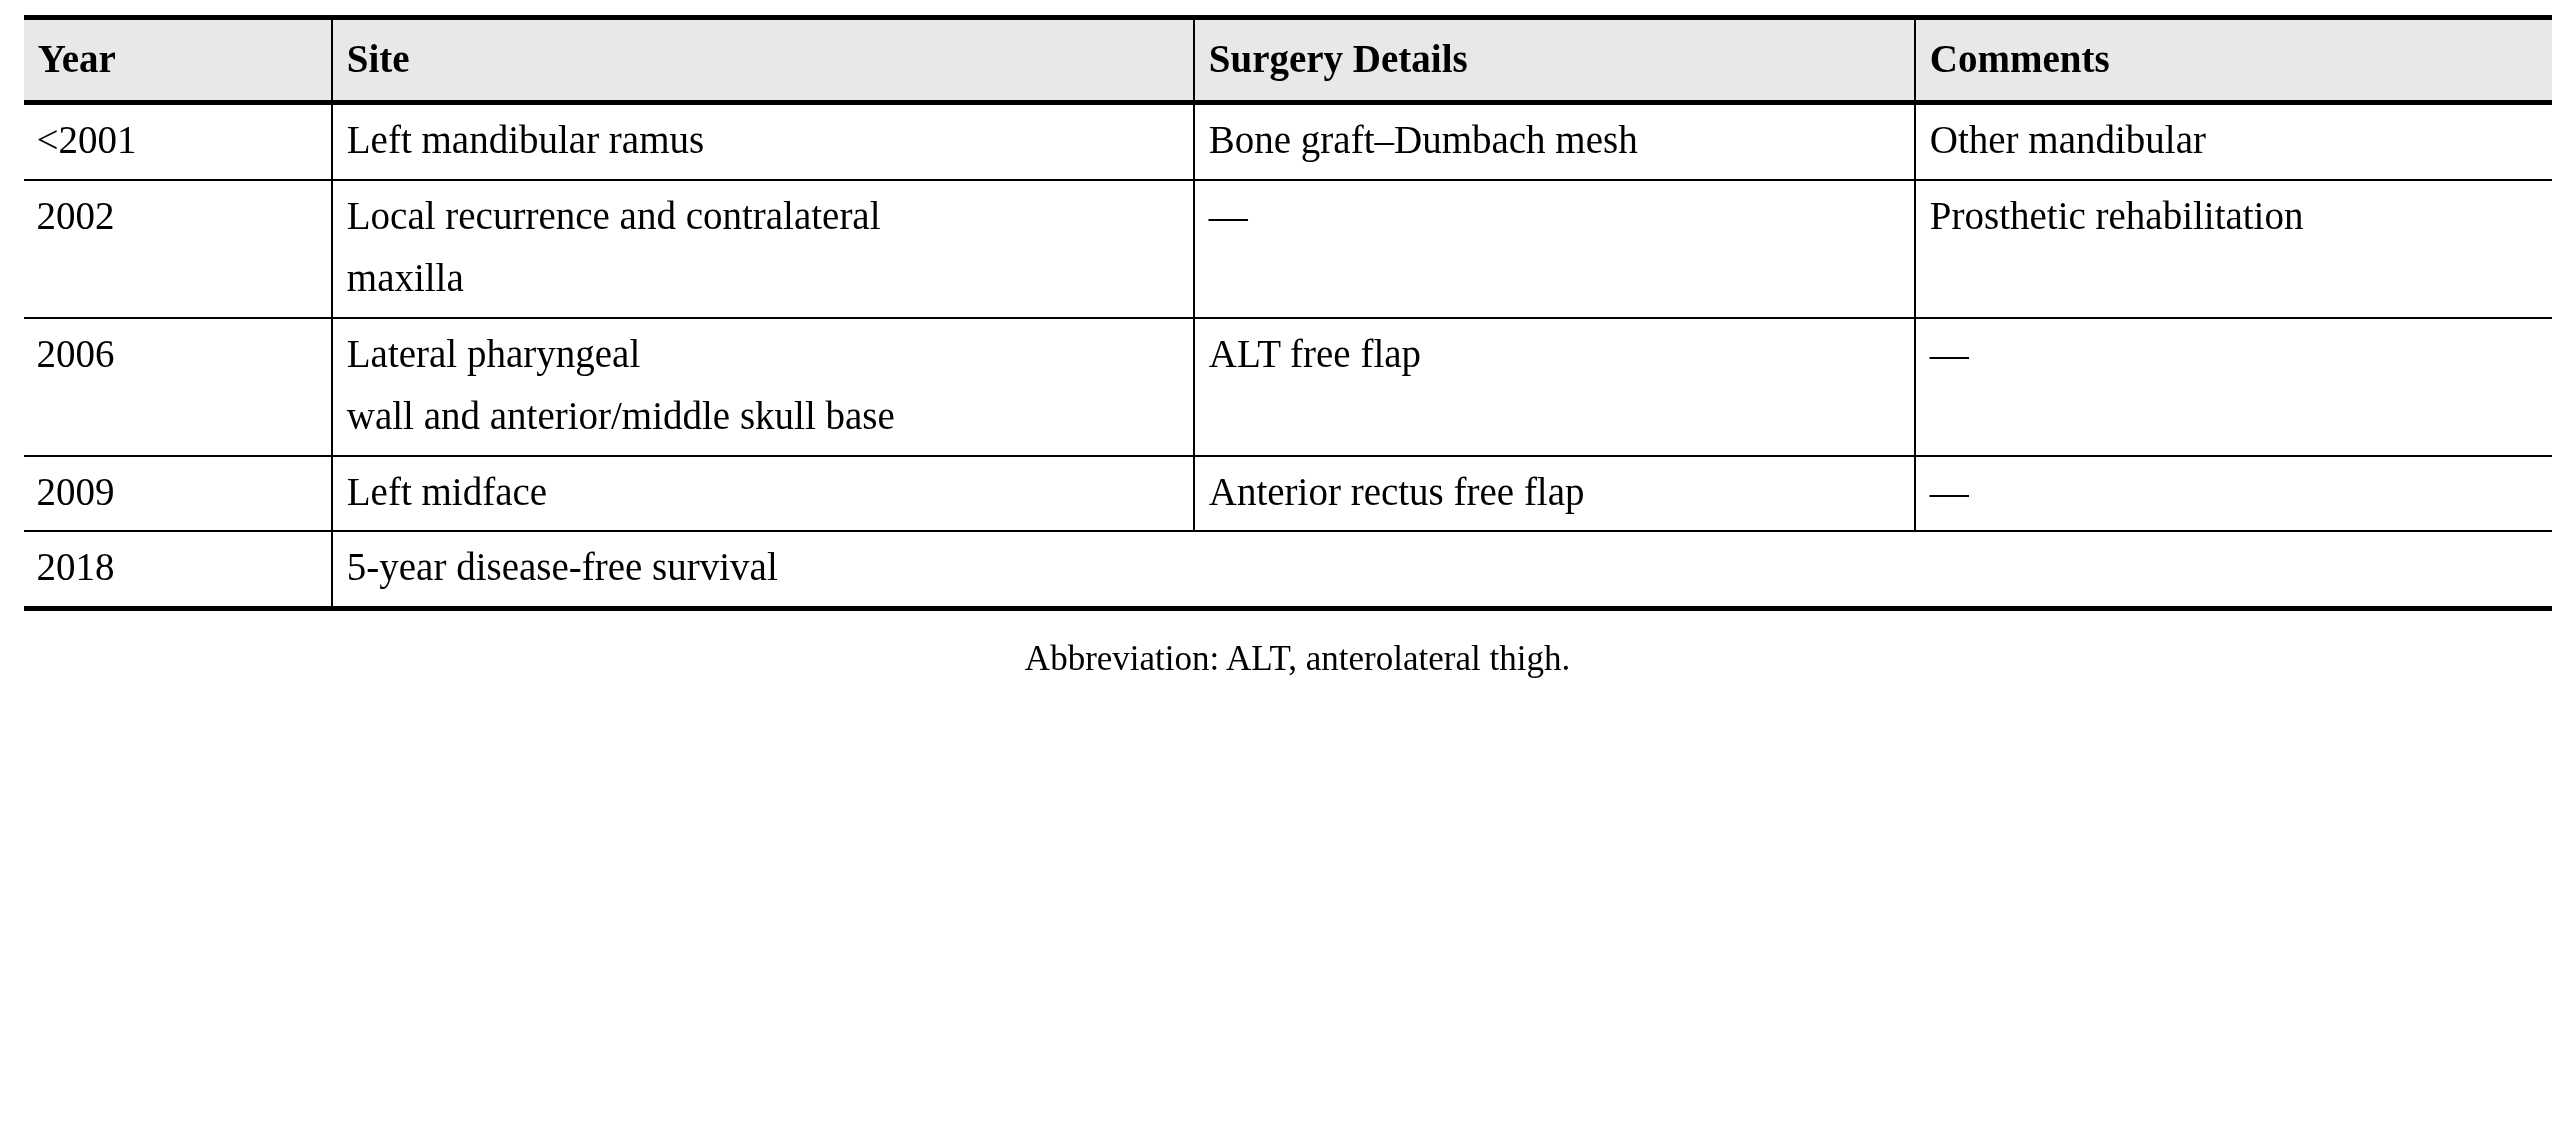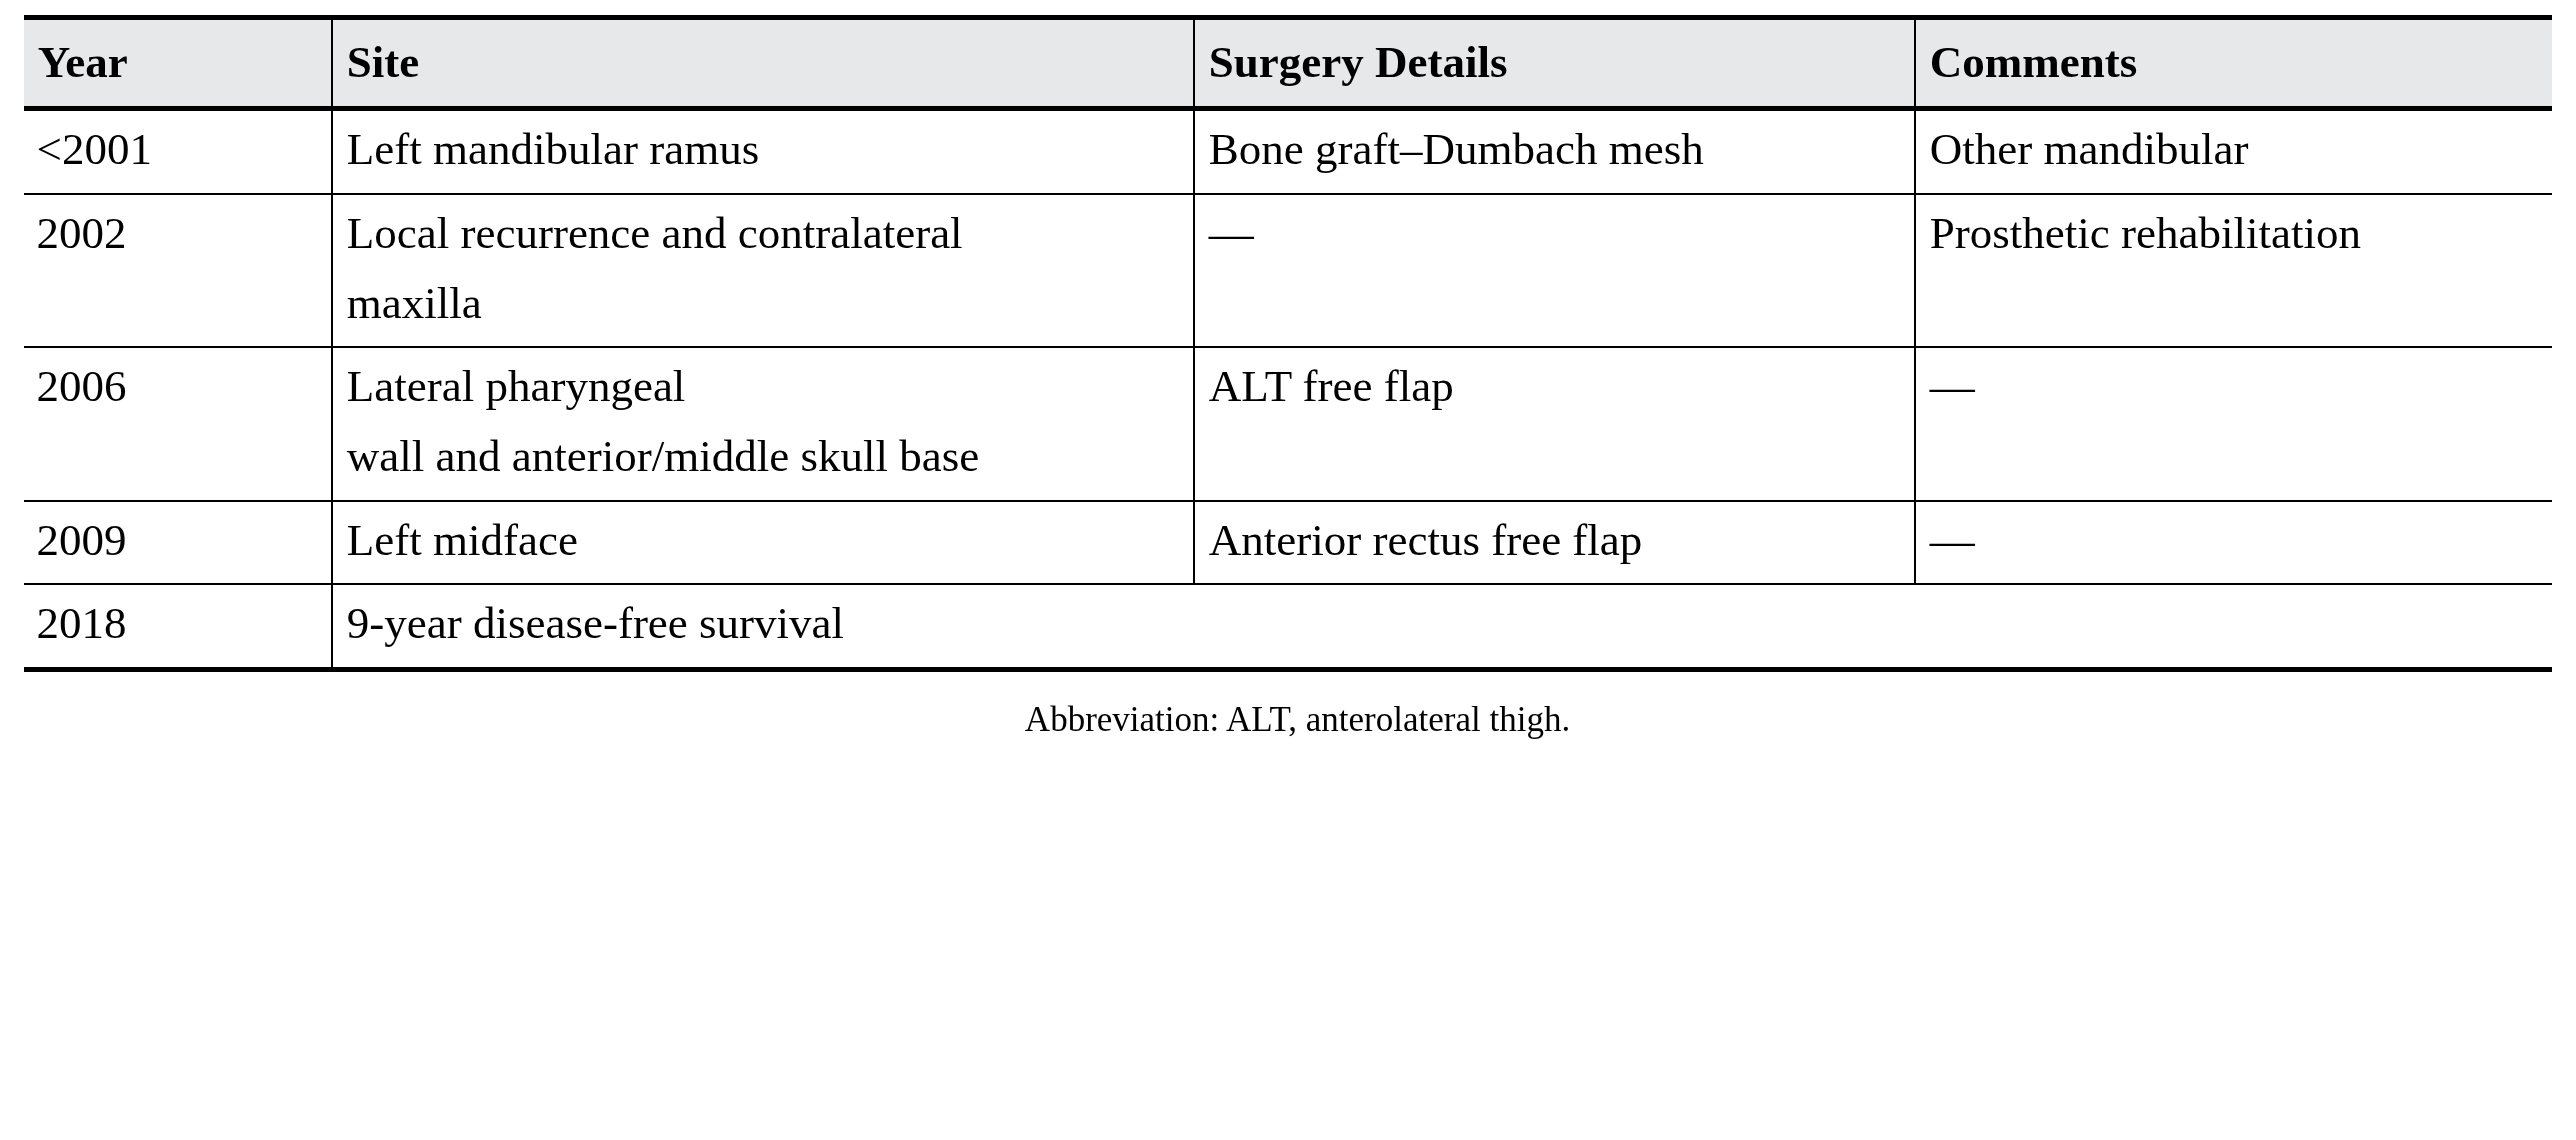--- a/index.html
+++ b/index.html
@@ -20,21 +20,21 @@
     width: 2576px;
     height: 1141px;
     box-sizing: border-box;
     padding: 15px 24px 0 24px;
   }
 
   table.data-table {
     width: 2528px;
     border-collapse: collapse;
     table-layout: fixed;
-    font-size: 45px;
+    font-size: 39px;
     line-height: 1.28;
   }
 
   
   col.c-year     { width: 308px; }
   col.c-site     { width: 862px; }
   col.c-surgery  { width: 721px; }
   col.c-comments { width: 637px; }
 
   
@@ -163,21 +163,21 @@
           <span class="cell-line">Anterior rectus free flap</span>
         </td>
         <td>
           <span class="cell-line dash">—</span>
         </td>
       </tr>
 
       <tr>
         <td class="year-cell">2018</td>
         <td colspan="3">
-          <span class="cell-line">9-year disease-free survival</span>
+          <span class="cell-line">5-year disease-free survival</span>
         </td>
       </tr>
 
     </tbody>
   </table>
 
   <div class="table-footnote">Abbreviation: ALT, anterolateral thigh.</div>
 
 </div>
 

